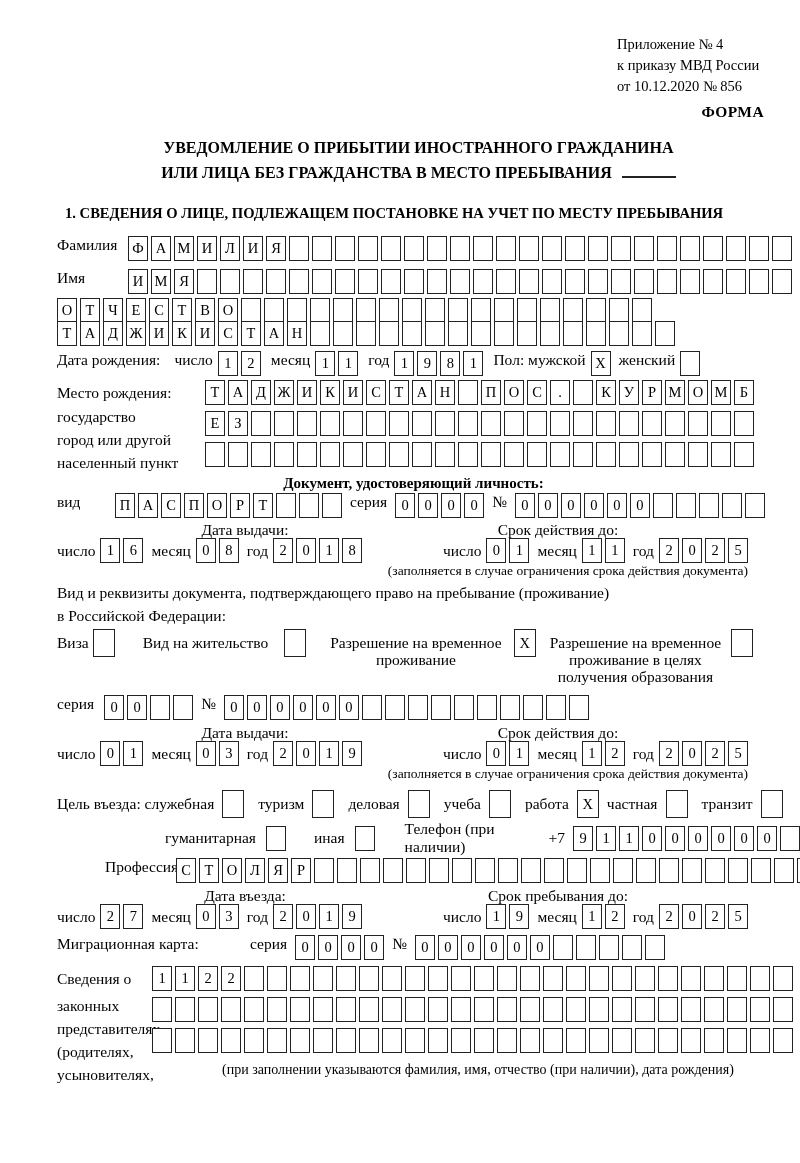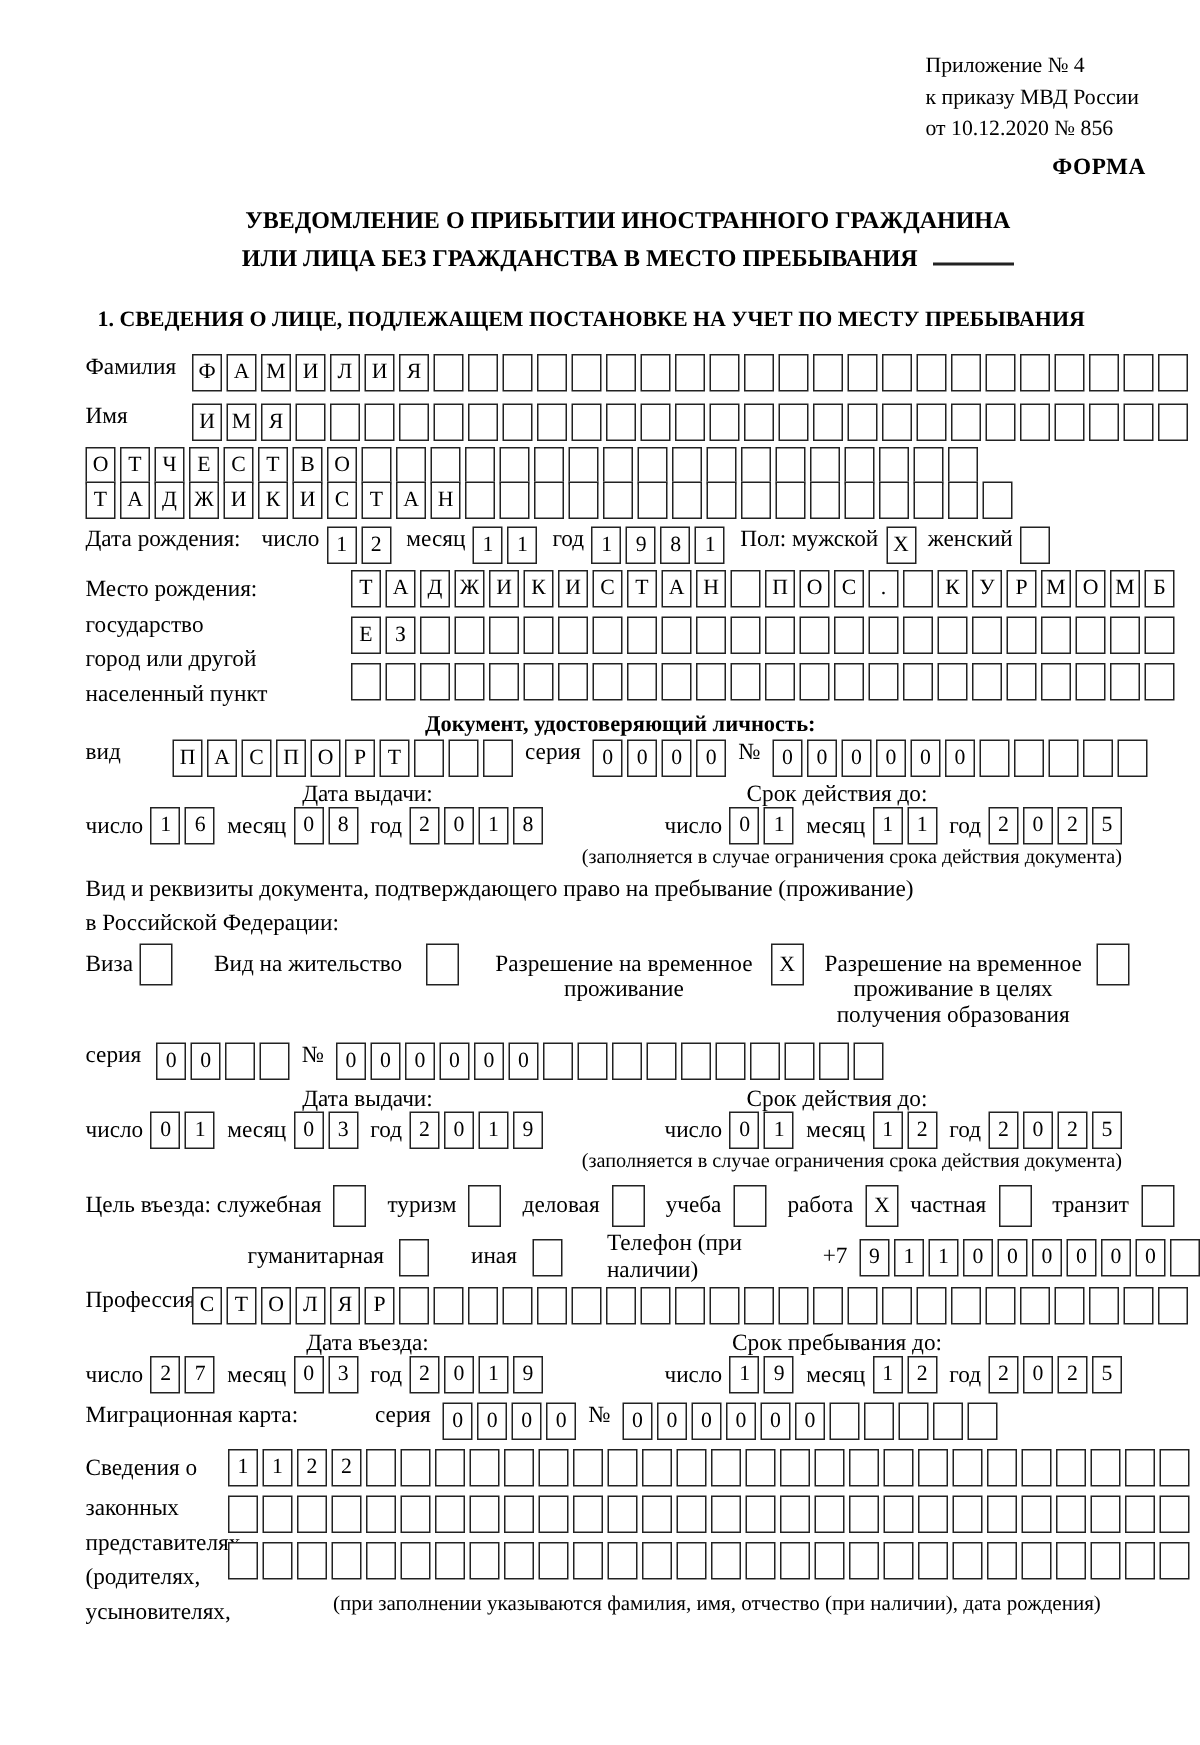--- a/index.html
+++ b/index.html
@@ -39,21 +39,21 @@
   .lbcol .l1 { line-height: 25px; }
   .lbcol .l2 { line-height: 16px; font-size: 15px; }
   .lbcol-patr { width: 131px; }
   .lbcol-cit { width: 113px; }
   .lbcol-bp { width: 148px; }
   .lbcol-bp .l2 { line-height: 23px; font-size: 15.5px; }
   .mt-surname { margin-top: 14px; }
   .mt-patr { margin-top: 4px; }
   .mt-cit { margin-top: -2px; }
   .mt-bd { margin-top: 5px; }
-  .mt-bp { margin-top: 4px; gap: 29px; }
+  .mt-bp { margin-top: 4px; }
 
   .dl { margin: 0 5px 0 10px; flex: 0 0 auto; }
   .dl.first { margin-left: 14px; }
 
   .stackrows > .cells { display: flex; }
   .stackrows > .cells + .cells { margin-top: 6px; }
 
   .center-head { text-align: center; font-weight: bold; font-size: 15px; margin-top: 0; margin-left: -30px; line-height: 19px; }
 
   .vid-label { width: 58px; }
@@ -76,21 +76,21 @@
   .cbrow .pair-lb { line-height: 28px; }
   .cbrow .ctr { text-align: center; line-height: 17px; padding-top: 5px; }
   .ml4 { margin-left: 4px; } .ml8 { margin-left: 8px; } .ml10 { margin-left: 10px; }
   .ml12 { margin-left: 12px; } .ml14 { margin-left: 14px; } .ml16 { margin-left: 16px; } .ml24 { margin-left: 24px; } .ml28 { margin-left: 28px; } .ml30 { margin-left: 30px; }
 
   .purpose { display: flex; align-items: center; margin-top: 8px; }
   .purpose .cell { width: 22px; height: 28px; }
   .purpose2 { display: flex; align-items: center; margin-top: 2px; padding-left: 108px; }
   .purpose2 .phone-cells .cell { width: 20px; height: 25px; }
 
-  .prof-row { margin-top: 2px; }
+  .prof-row { margin-top: 2px; margin-left: 48px; }
 
   .mig-row { margin-top: 6px; }
   .mig-label { width: 193px; }
 
   .repr { display: flex; align-items: flex-start; margin-top: 6px; }
   .repr .lcol { width: 95px; display: flex; flex-direction: column; }
   .repr .lcol span { line-height: 16px; font-size: 15.5px; }
   .repr .lcol span:first-child { line-height: 25px; }
   .repr .lcol span + span { margin-top: 7px; font-family: Liberation Serif, serif; }
   .repr-note { font-size: 14px; margin-top: 8px; padding-left: 70px; line-height: 17px; }

